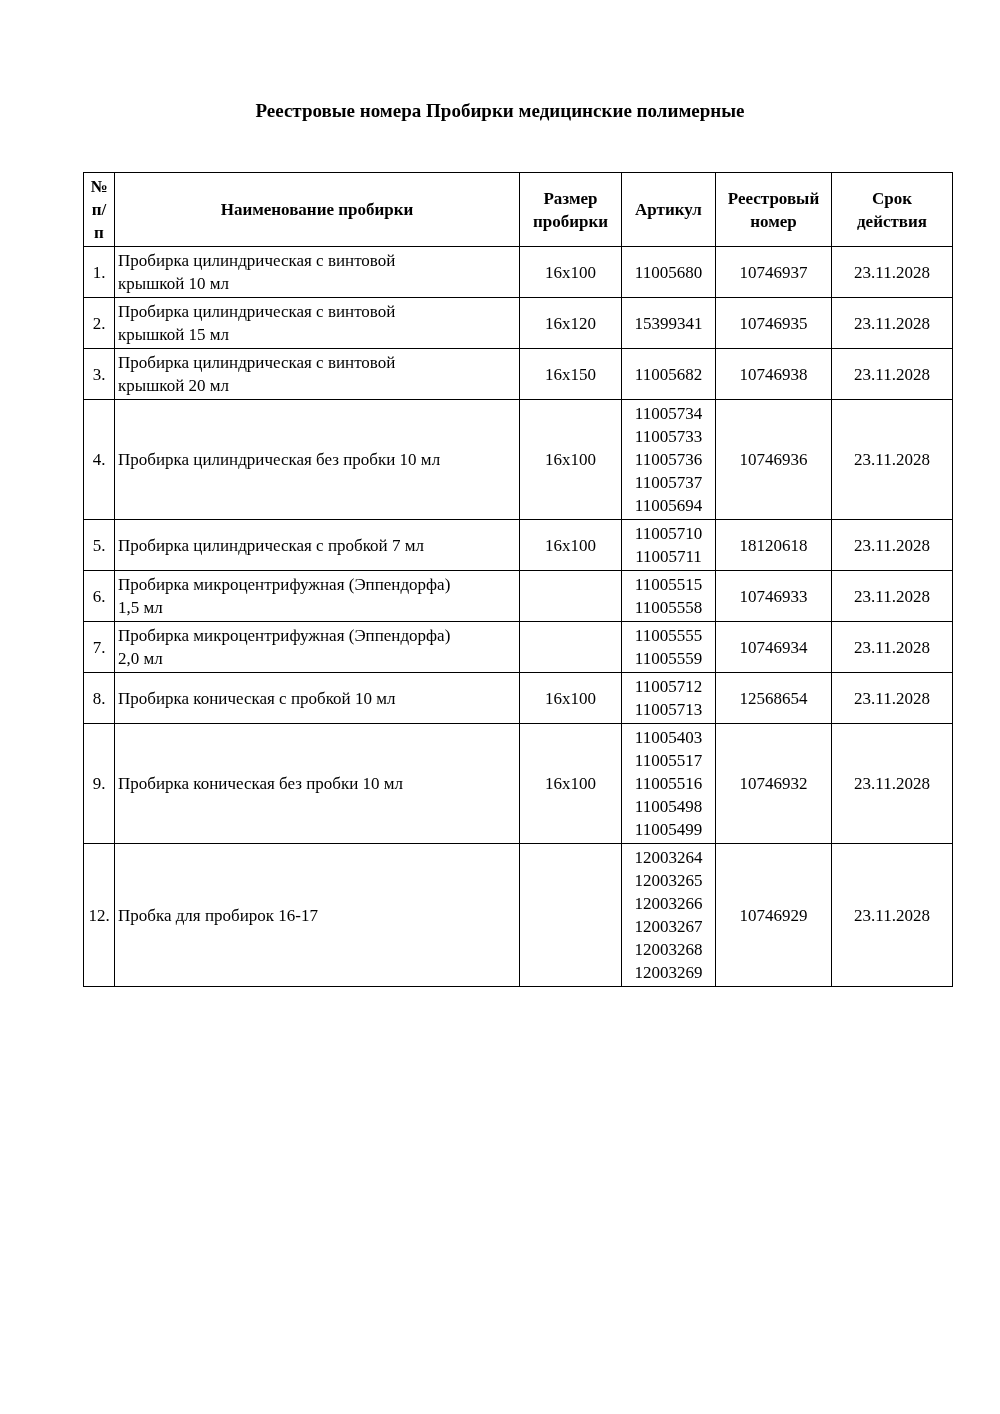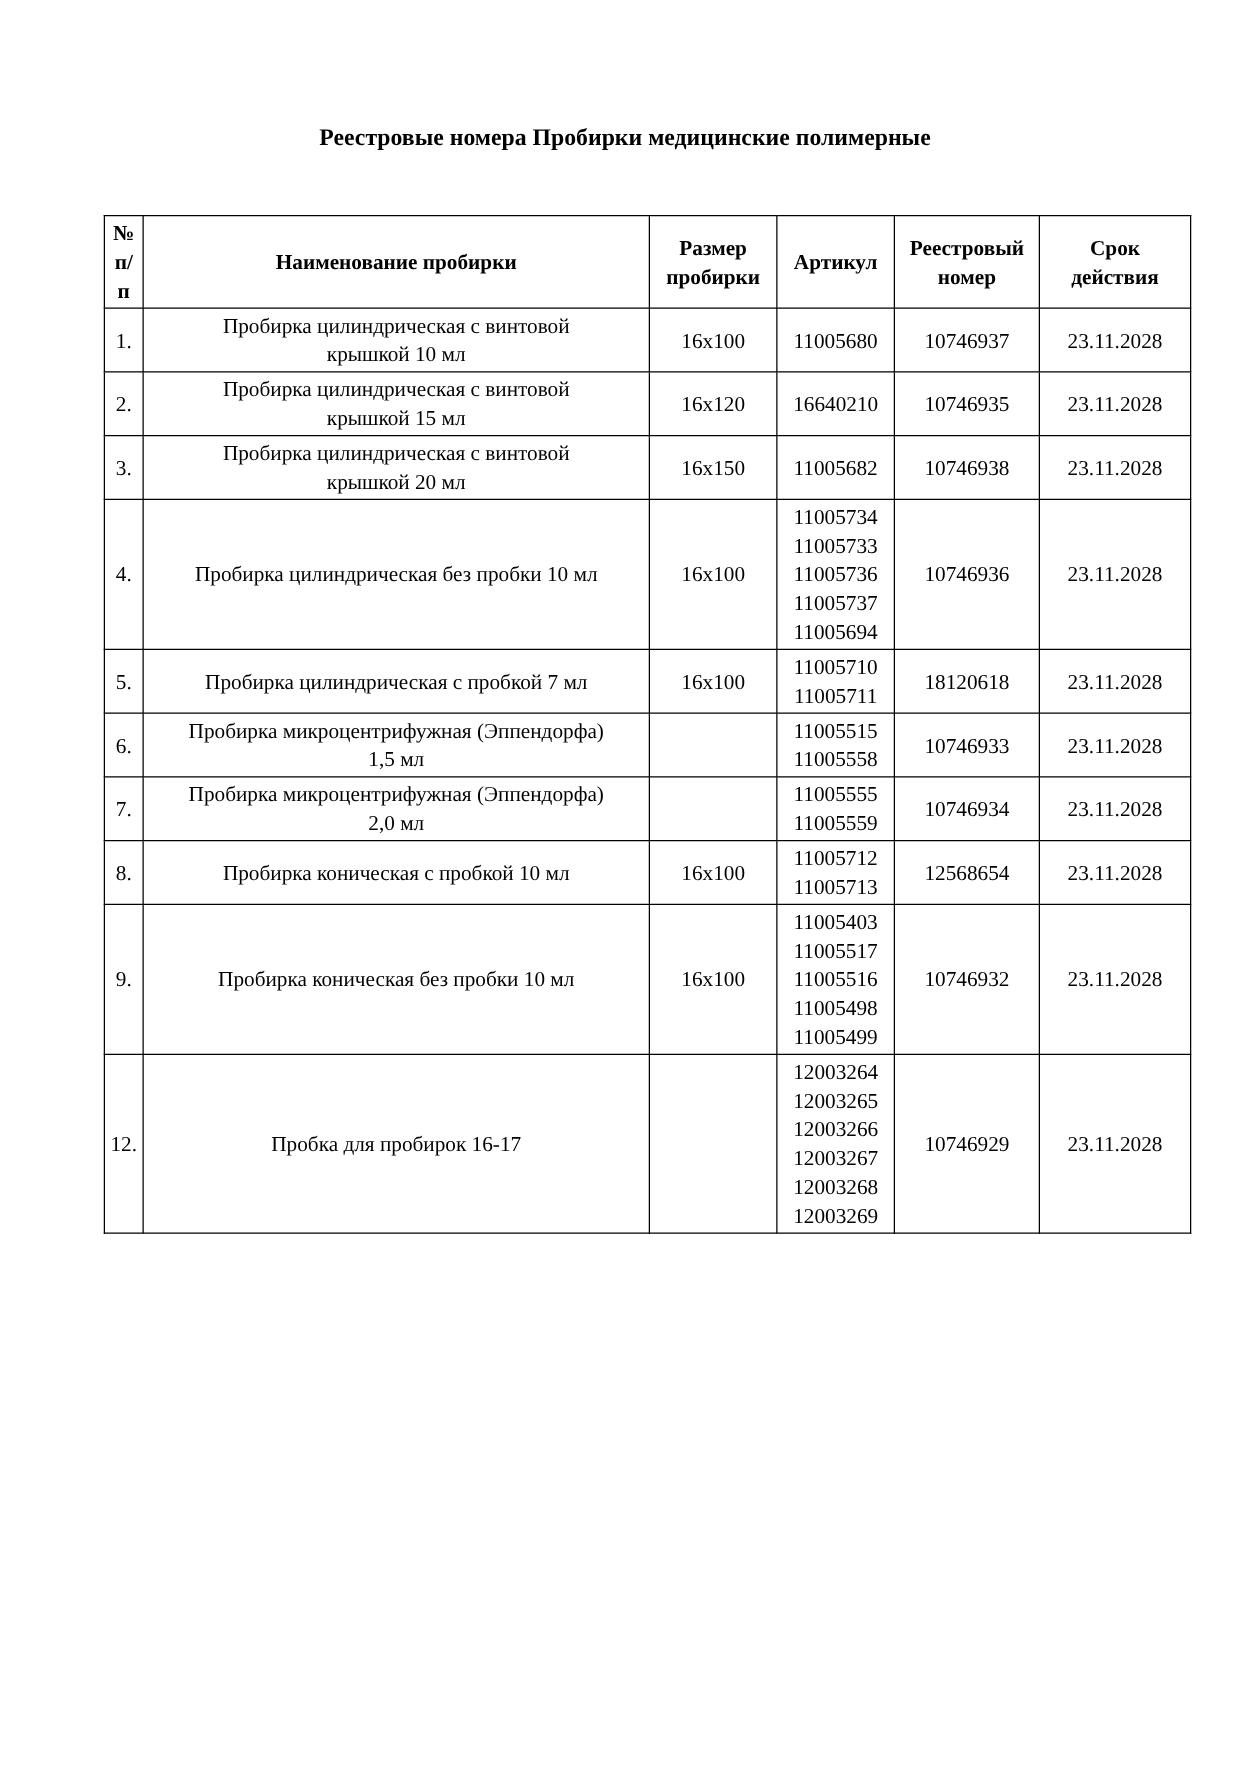--- a/index.html
+++ b/index.html
@@ -49,21 +49,21 @@
   col.c-name     { width: 405px; }
   col.c-size     { width: 102px; }
   col.c-article  { width: 94px; }
   col.c-registry { width: 116px; }
   col.c-validity { width: 121px; }
   td.td-num {
     text-align: center;
     padding-right: 2px;
   }
   td.td-name {
-    text-align: center;
+    text-align: left;
     padding-left: 4px;
     white-space: pre-line;
   }
   td.td-size,
   td.td-articles,
   td.td-registry,
   td.td-validity {
     text-align: center;
   }
   td.td-articles { white-space: pre-line; }
@@ -108,21 +108,21 @@
           <td class="td-size">16х100</td>
           <td class="td-articles">11005680</td>
           <td class="td-registry">10746937</td>
           <td class="td-validity">23.11.2028</td>
         </tr>
         <tr>
           <td class="td-num">2.</td>
           <td class="td-name">Пробирка цилиндрическая с винтовой
 крышкой 15 мл</td>
           <td class="td-size">16х120</td>
-          <td class="td-articles">16640210</td>
+          <td class="td-articles">15399341</td>
           <td class="td-registry">10746935</td>
           <td class="td-validity">23.11.2028</td>
         </tr>
         <tr>
           <td class="td-num">3.</td>
           <td class="td-name">Пробирка цилиндрическая с винтовой
 крышкой 20 мл</td>
           <td class="td-size">16х150</td>
           <td class="td-articles">11005682</td>
           <td class="td-registry">10746938</td>

